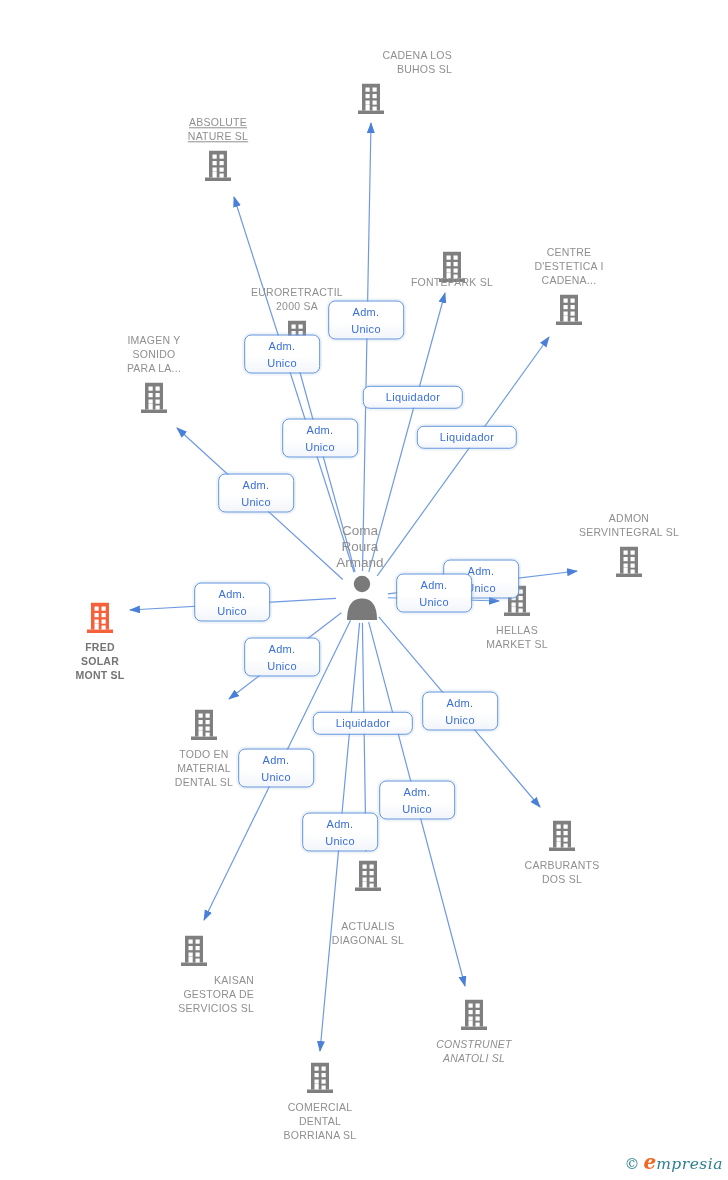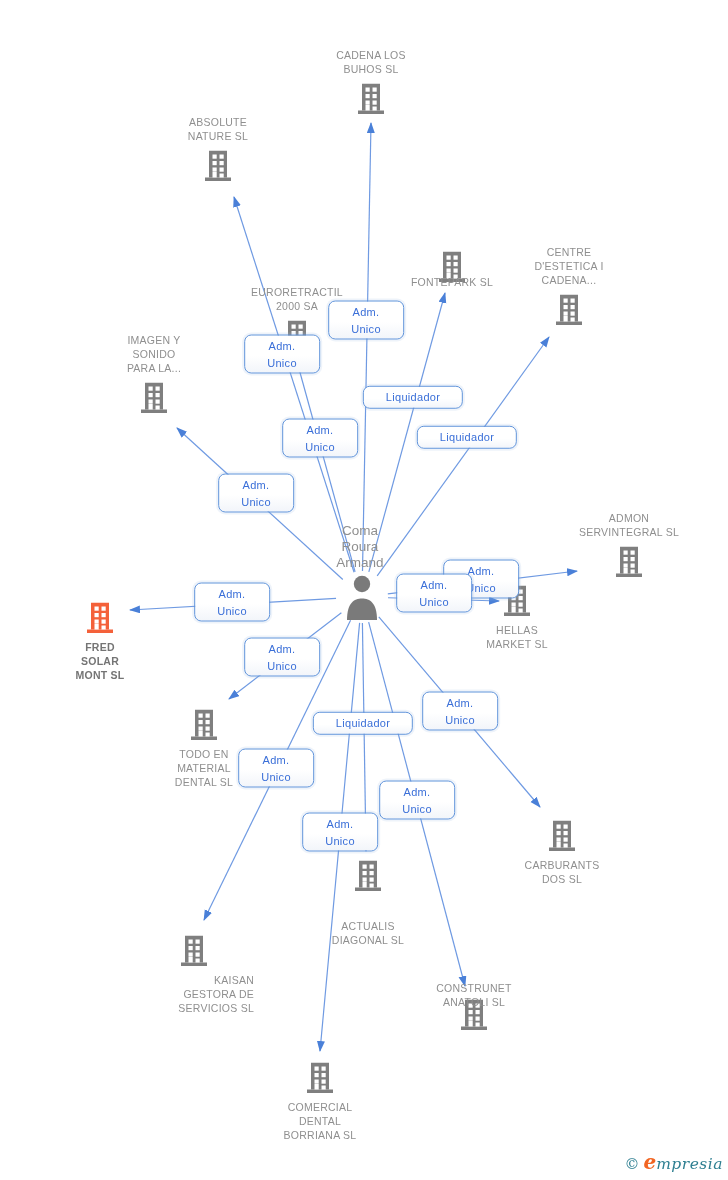--- a/index.html
+++ b/index.html
@@ -87,37 +87,37 @@
             <rect x="7" y="0" width="18" height="27" fill="#7f7f7f"></rect>
             <rect x="10.5" y="4" width="4.2" height="4.2" fill="#fff"></rect>
             <rect x="17.5" y="4" width="4.2" height="4.2" fill="#fff"></rect>
             <rect x="10.5" y="10.5" width="4.2" height="4.2" fill="#fff"></rect>
             <rect x="17.5" y="10.5" width="4.2" height="4.2" fill="#fff"></rect>
             <rect x="10.5" y="17" width="4.2" height="4.2" fill="#fff"></rect>
             <rect x="17.5" y="17" width="4.2" height="4.2" fill="#fff"></rect>
             <rect x="10.5" y="21.5" width="4.2" height="5.5" fill="#fff"></rect>
             <rect x="17.5" y="23" width="4.2" height="4" fill="#fff"></rect>
           </svg></div>
-        <div class="company-name above" style="left: 371px; top: 77px;">CADENA LOS
+        <div class="company-name above" style="left: 392px; top: 77px; text-align: right;">CADENA LOS
 BUHOS SL</div>
       </div>
       <div class="company-node">
         <div class="company-icon" style="left: 218px; top: 168px;"><svg width="32" height="31" viewBox="0 0 32 31">
             <rect x="3" y="27" width="26" height="3.5" fill="#7f7f7f"></rect>
             <rect x="7" y="0" width="18" height="27" fill="#7f7f7f"></rect>
             <rect x="10.5" y="4" width="4.2" height="4.2" fill="#fff"></rect>
             <rect x="17.5" y="4" width="4.2" height="4.2" fill="#fff"></rect>
             <rect x="10.5" y="10.5" width="4.2" height="4.2" fill="#fff"></rect>
             <rect x="17.5" y="10.5" width="4.2" height="4.2" fill="#fff"></rect>
             <rect x="10.5" y="17" width="4.2" height="4.2" fill="#fff"></rect>
             <rect x="17.5" y="17" width="4.2" height="4.2" fill="#fff"></rect>
             <rect x="10.5" y="21.5" width="4.2" height="5.5" fill="#fff"></rect>
             <rect x="17.5" y="23" width="4.2" height="4" fill="#fff"></rect>
           </svg></div>
-        <div class="company-name above" style="left: 218px; top: 144px;">ABSOLUTE
+        <div class="company-name above" style="left: 218px; top: 144px; text-decoration: underline;">ABSOLUTE
 NATURE SL</div>
       </div>
       <div class="company-node">
         <div class="company-icon" style="left: 452px; top: 269px;"><svg width="32" height="31" viewBox="0 0 32 31">
             <rect x="3" y="27" width="26" height="3.5" fill="#7f7f7f"></rect>
             <rect x="7" y="0" width="18" height="27" fill="#7f7f7f"></rect>
             <rect x="10.5" y="4" width="4.2" height="4.2" fill="#fff"></rect>
             <rect x="17.5" y="4" width="4.2" height="4.2" fill="#fff"></rect>
             <rect x="10.5" y="10.5" width="4.2" height="4.2" fill="#fff"></rect>
             <rect x="17.5" y="10.5" width="4.2" height="4.2" fill="#fff"></rect>
@@ -299,21 +299,21 @@
             <rect x="7" y="0" width="18" height="27" fill="#7f7f7f"></rect>
             <rect x="10.5" y="4" width="4.2" height="4.2" fill="#fff"></rect>
             <rect x="17.5" y="4" width="4.2" height="4.2" fill="#fff"></rect>
             <rect x="10.5" y="10.5" width="4.2" height="4.2" fill="#fff"></rect>
             <rect x="17.5" y="10.5" width="4.2" height="4.2" fill="#fff"></rect>
             <rect x="10.5" y="17" width="4.2" height="4.2" fill="#fff"></rect>
             <rect x="17.5" y="17" width="4.2" height="4.2" fill="#fff"></rect>
             <rect x="10.5" y="21.5" width="4.2" height="5.5" fill="#fff"></rect>
             <rect x="17.5" y="23" width="4.2" height="4" fill="#fff"></rect>
           </svg></div>
-        <div class="company-name below" style="left: 474px; top: 982px;">CONSTRUNET
+        <div class="company-name below" style="left: 474px; top: 1038px; font-style: italic;">CONSTRUNET
 ANATOLI SL</div>
       </div>
       <div class="company-node">
         <div class="company-icon" style="left: 320px; top: 1080px;"><svg width="32" height="31" viewBox="0 0 32 31">
             <rect x="3" y="27" width="26" height="3.5" fill="#7f7f7f"></rect>
             <rect x="7" y="0" width="18" height="27" fill="#7f7f7f"></rect>
             <rect x="10.5" y="4" width="4.2" height="4.2" fill="#fff"></rect>
             <rect x="17.5" y="4" width="4.2" height="4.2" fill="#fff"></rect>
             <rect x="10.5" y="10.5" width="4.2" height="4.2" fill="#fff"></rect>
             <rect x="17.5" y="10.5" width="4.2" height="4.2" fill="#fff"></rect>

